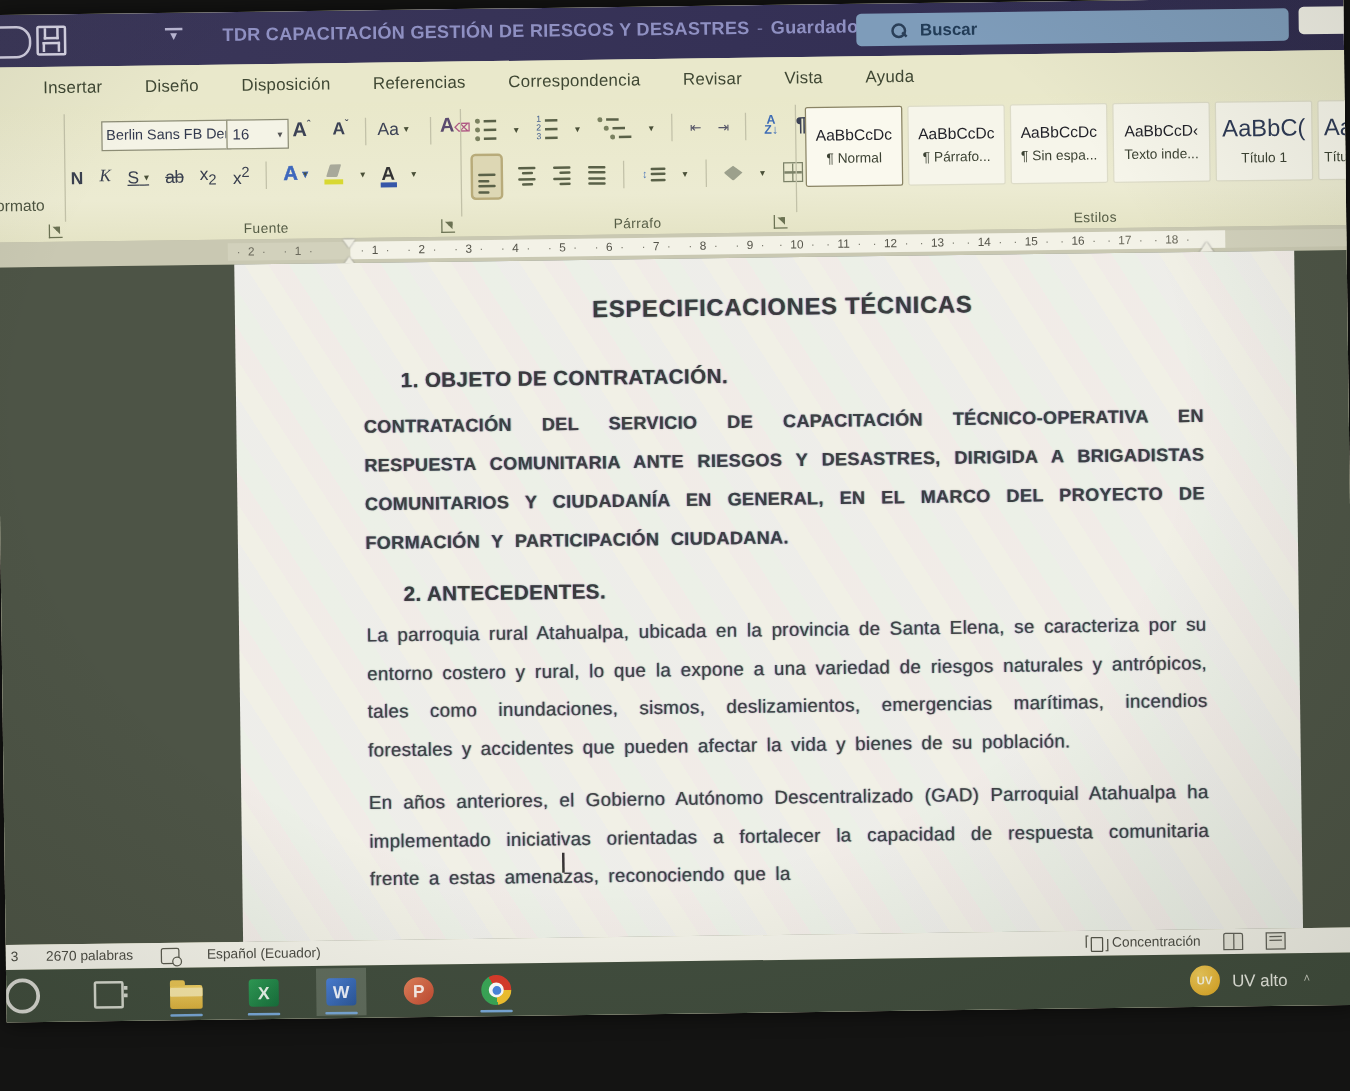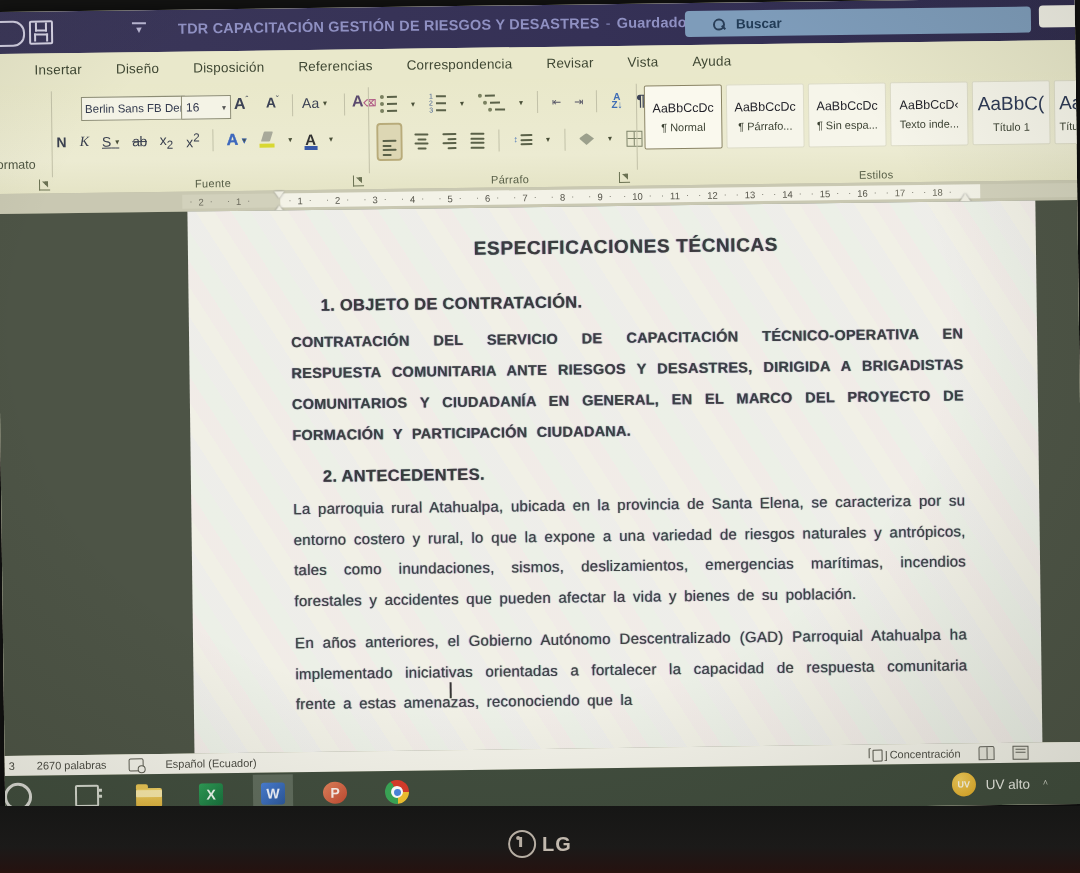--- a/index.html
+++ b/index.html
@@ -554,22 +554,13 @@
       <div class="tb-right">
         <span class="uv-badge">UV</span>
         <span class="uv-label">UV alto</span>
         <span class="tray-chev">＾</span>
       </div>
     </div>
 
     <div class="photo-tint"></div>
   </div>
 
-  <div class="bezel-bottom">
-    <div class="lg-logo">
-      <span class="lg-circle">
-          <i></i>
-          <b></b>
-        </span>
-      <span class="lg-text">LG</span>
-    </div>
-  </div>
 </div>
 
 </body></html>

